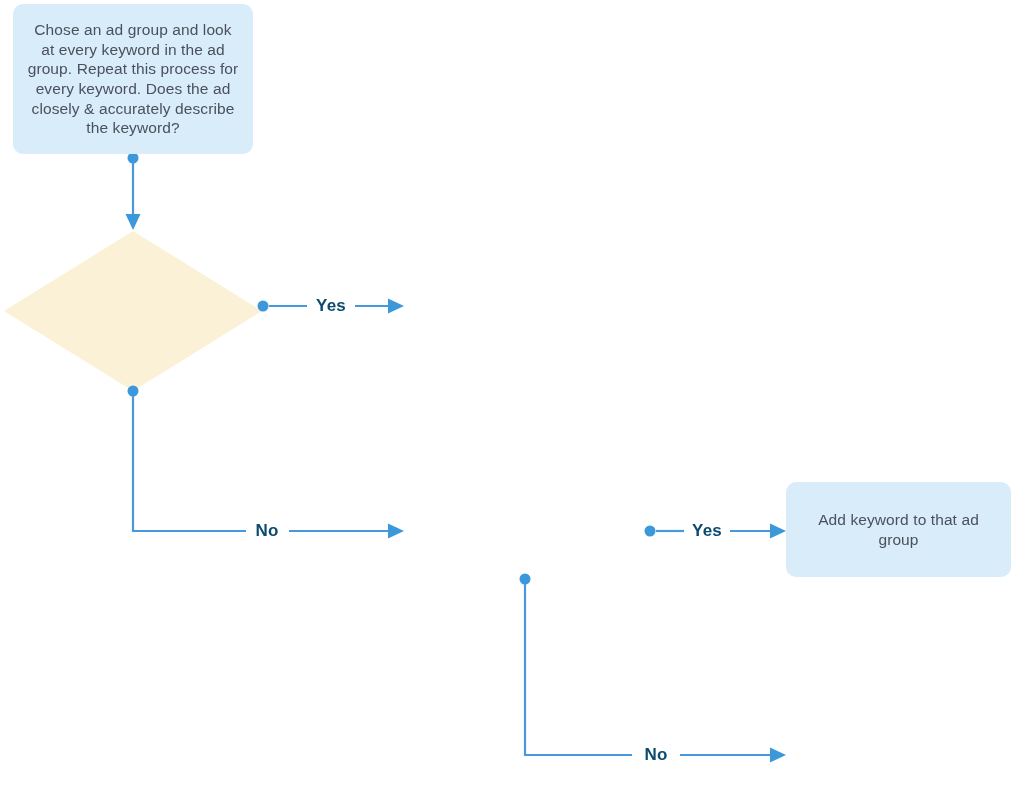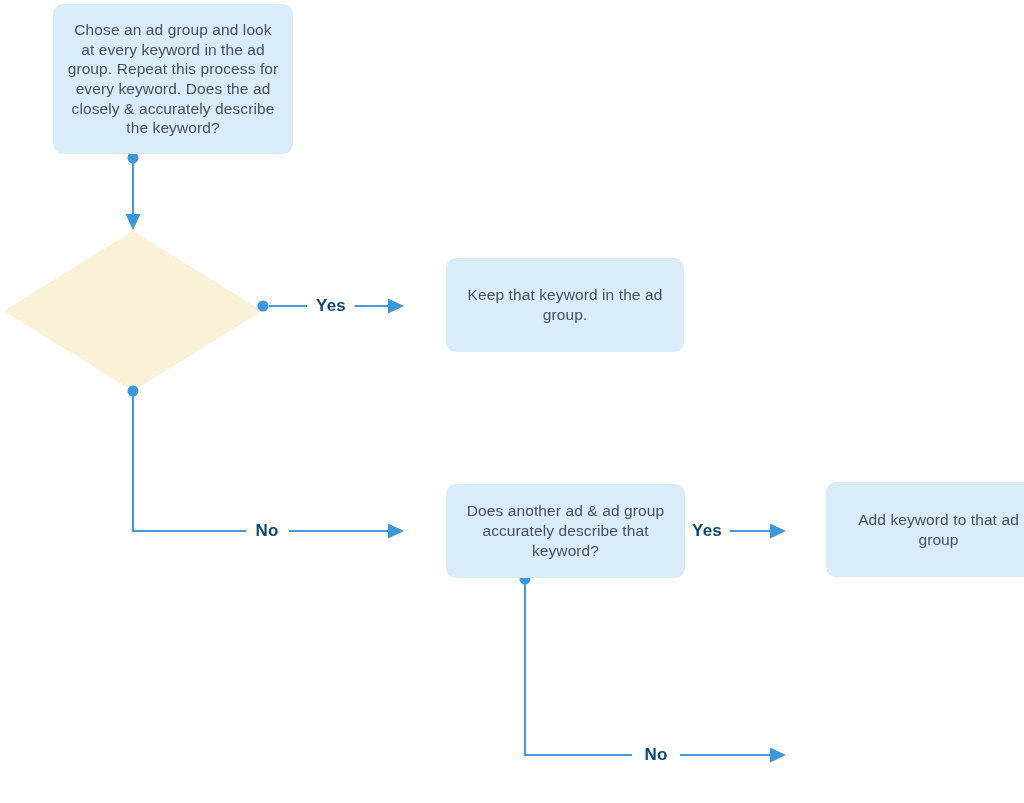--- a/index.html
+++ b/index.html
@@ -32,21 +32,20 @@
   .node {
     position: absolute;
     display: flex;
     align-items: center;
     justify-content: flex-start;
     text-align: center;
     color: #4a515b;
     font-size: 15.5px;
     line-height: 1.27;
     letter-spacing: 0.1px;
-    margin-left: 40px;
   }
   .process {
     background: #d9ecfa;
     border-radius: 10px;
     padding: 8px 14px;
   }
   .decision-text {
     background: transparent;
     transform: translate(-50%, -50%);
   }
@@ -103,27 +102,21 @@
       <line class="edge-line" x1="680" y1="755" x2="770" y2="755"></line>
       <polygon class="edge-arrowhead" points="770,747.5 770,762.5 786,755"></polygon>
     </g>
   </svg>
 
   <div class="node process" style="left:13px; top:4px; width:240px; height:150px;">
     <span>Chose an ad group and look at every keyword in the ad group. Repeat this process for every keyword. Does the ad closely &amp; accurately describe the keyword?</span>
   </div>
 
 
-  <div class="node process" style="left:406px; top:258px; width:238px; height:94px;">
-    <span>Keep that keyword in the ad group.</span>
-  </div>
 
-  <div class="node process" style="left:406px; top:484px; width:239px; height:94px;">
-    <span>Does another ad &amp; ad group accurately describe that keyword?</span>
-  </div>
 
   <div class="node process" style="left:786px; top:482px; width:225px; height:95px;">
     <span>Add keyword to that ad group</span>
   </div>
 
 
   <span class="edge-label" style="left:331px; top:306px;">Yes</span>
   <span class="edge-label" style="left:267px; top:531px;">No</span>
   <span class="edge-label" style="left:707px; top:531px;">Yes</span>
   <span class="edge-label" style="left:656px; top:755px;">No</span>

